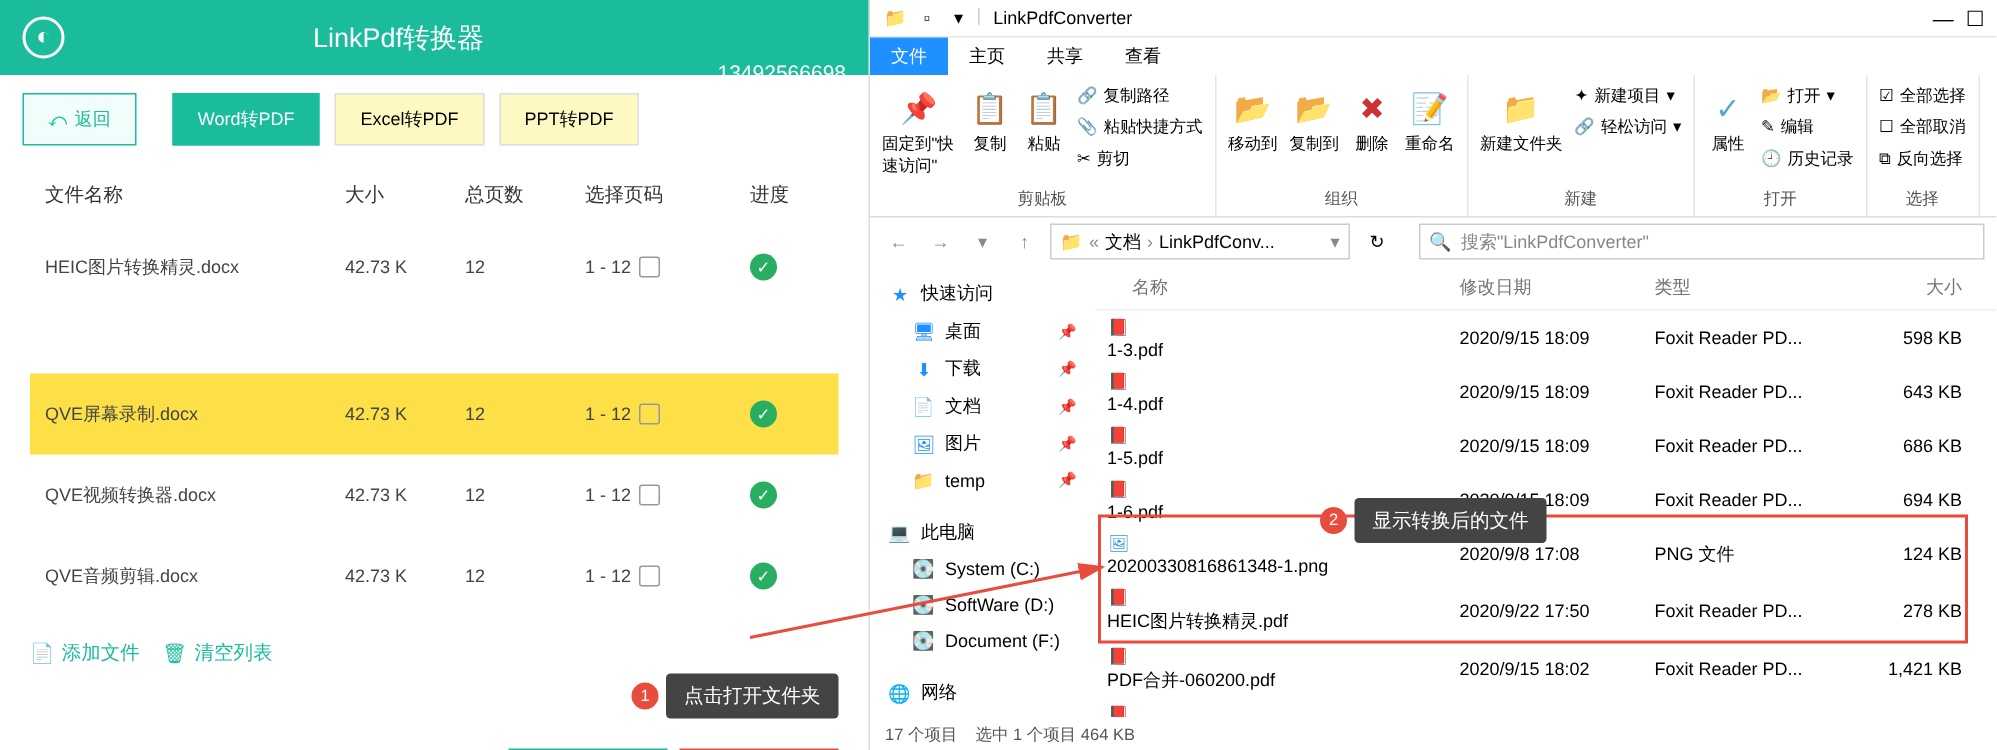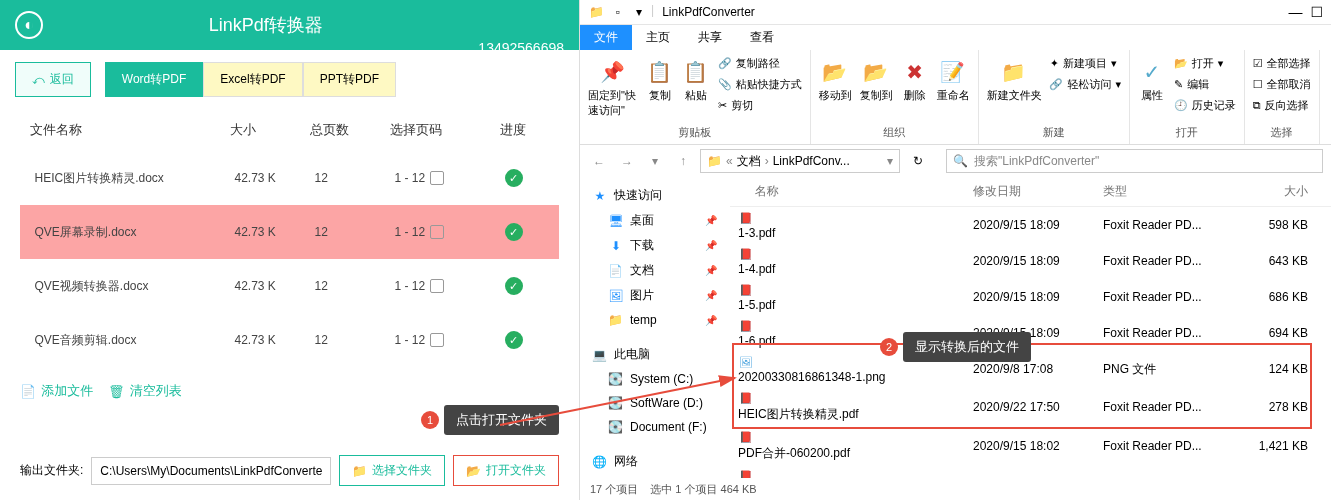--- a/index.html
+++ b/index.html
@@ -9,26 +9,26 @@
 .left-app { width: 580px; height: 500px; display: flex; flex-direction: column; border-right: 1px solid #ddd; }
 .app-header { background: #1abc9c; color: #fff; height: 50px; display: flex; align-items: center; padding: 0 15px; }
 .app-logo { width: 28px; height: 28px; border: 2px solid #fff; border-radius: 50%; display: flex; align-items: center; justify-content: center; margin-right: 10px; font-size: 16px; }
 .app-title { font-size: 18px; font-weight: normal; flex: 1; text-align: center; }
 .app-phone { text-decoration: underline; font-size: 14px; margin-top: 45px; }
 
 .toolbar { padding: 12px 15px; display: flex; gap: 10px; align-items: center; }
 .btn { padding: 8px 16px; border: 1px solid #ddd; background: #fef9c3; cursor: pointer; font-size: 12px; display: inline-flex; align-items: center; gap: 5px; }
 .btn-return { color: #1abc9c; border-color: #1abc9c; background: #f0fdfa; }
 .btn-primary { background: #1abc9c; color: #fff; border-color: #1abc9c; }
-.tabs-row { display: flex; margin-left: 4px; }
+.tabs-row { display: flex; gap: 10px; margin-left: 14px; }
 
 .table { padding: 0 20px; }
 .table-header { display: flex; padding: 12px 10px; font-size: 13px; color: #333; }
-.table-row { display: flex; padding: 18px 10px; font-size: 12px; color: #444; align-items: center; justify-content: center; }
-.table-row.selected { background: #fca5a5; }
+.table-row { display: flex; padding: 18px 10px; font-size: 12px; color: #444; align-items: center; }
+.table-row.selected { background: #fde047; margin-top: 44px; }
 .col-name { width: 200px; }
 .col-size { width: 80px; }
 .col-pages { width: 80px; }
 .col-range { width: 110px; display: flex; align-items: center; gap: 5px; }
 .col-prog { width: 40px; }
 .range-icon { width: 14px; height: 14px; border: 1px solid #999; border-radius: 2px; display: inline-block; }
 .check { width: 18px; height: 18px; border-radius: 50%; background: #27ae60; display: flex; align-items: center; justify-content: center; color: #fff; font-size: 11px; }
 
 .bottom-tools { padding: 15px 20px 5px; display: flex; gap: 15px; align-items: center; }
 .tool-btn { display: flex; align-items: center; gap: 5px; color: #1abc9c; cursor: pointer; font-size: 13px; }

